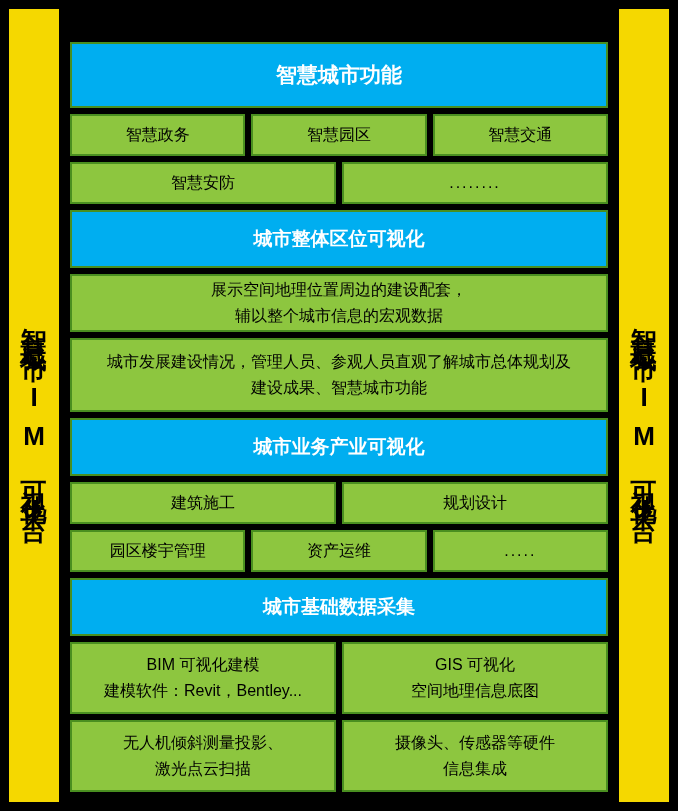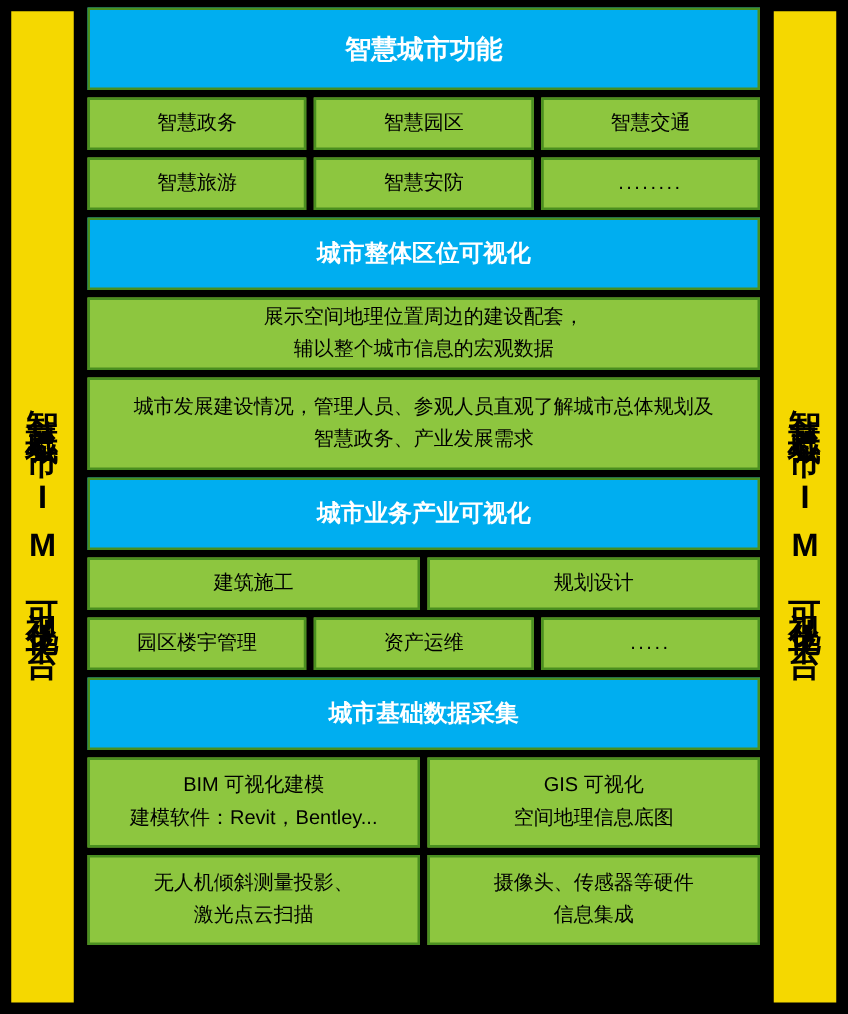--- a/index.html
+++ b/index.html
@@ -46,20 +46,21 @@
     line-height: 1;
     text-align: center;
   }
   .center {
     flex: 1;
     display: flex;
     flex-direction: column;
     gap: 6px;
     padding: 0 2px;
     box-sizing: border-box;
+    margin-top: 36px;
   }
   .bar {
     background: #00aef0;
     border: 2px solid #4a8f20;
     color: #ffffff;
     font-weight: bold;
     font-size: 19px;
     text-align: center;
     display: flex;
     align-items: center;
@@ -131,35 +132,34 @@
 
     <div class="bar title">智慧城市功能</div>
 
     <div class="row">
       <div class="cell small">智慧政务</div>
       <div class="cell small">智慧园区</div>
       <div class="cell small">智慧交通</div>
     </div>
 
     <div class="row">
-      <div class="cell small">智慧旅游</div>
       <div class="cell small">智慧安防</div>
       <div class="cell small dots">........</div>
     </div>
 
     <div class="bar section">城市整体区位可视化</div>
 
     <div class="block tall">
       <span>展示空间地理位置周边的建设配套，</span>
       <span>辅以整个城市信息的宏观数据</span>
     </div>
 
     <div class="block tall2">
       <span>城市发展建设情况，管理人员、参观人员直观了解城市总体规划及</span>
-      <span>智慧政务、产业发展需求</span>
+      <span>建设成果、智慧城市功能</span>
     </div>
 
     <div class="bar section">城市业务产业可视化</div>
 
     <div class="row">
       <div class="cell small">建筑施工</div>
       <div class="cell small">规划设计</div>
     </div>
 
     <div class="row">

